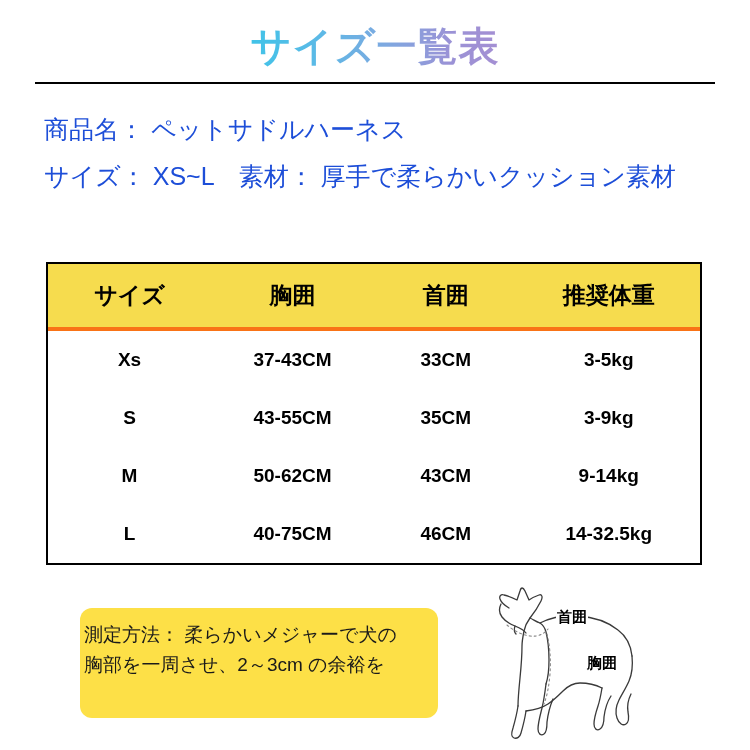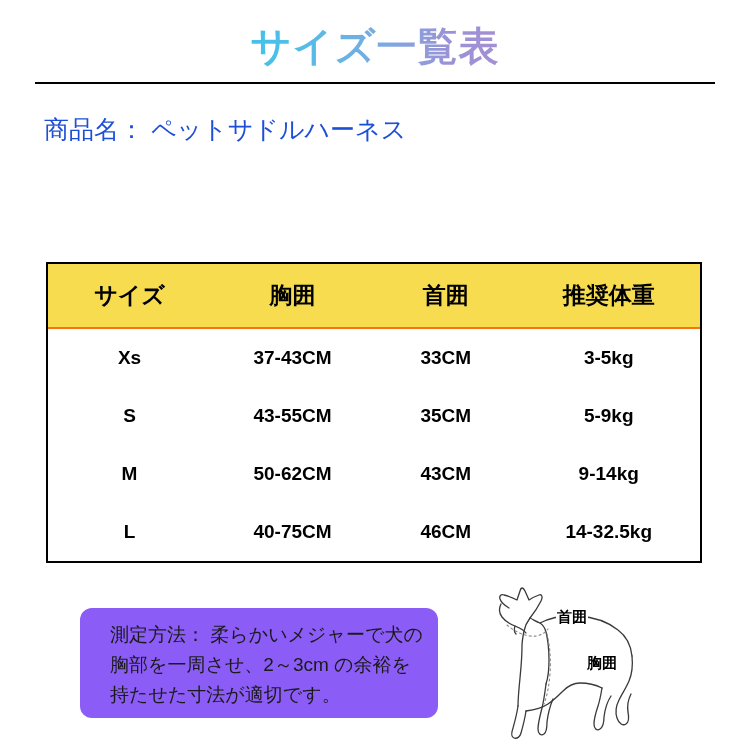--- a/index.html
+++ b/index.html
@@ -74,21 +74,21 @@
   table.tbl {
     width: 100%;
     border-collapse: collapse;
     table-layout: fixed;
   }
   table.tbl th {
     background: #F6DC4E;
     font-size: 23px;
     font-weight: 700;
     height: 63px;
-    border-bottom: 2px solid #f97316;
+    border-bottom: 4px solid #f97316;
     padding: 0;
     text-align: center;
     vertical-align: middle;
   }
   table.tbl td {
     font-size: 19px;
     font-weight: 600;
     height: 58px;
     padding: 0;
     text-align: center;
@@ -100,24 +100,24 @@
   .col-neck  { width: 22%; }
   .col-weight{ width: 28%; }
 
   
   .note-box {
     position: absolute;
     left: 80px;
     top: 608px;
     width: 358px;
     height: 110px;
-    background: #8b5cf6;
+    background: #fde047;
     border-radius: 12px;
     box-sizing: border-box;
-    padding: 12px 14px 0 30px;
+    padding: 12px 14px 0 4px;
   }
   .note-line {
     font-size: 19px;
     line-height: 30px;
     color: #1a1a1a;
     white-space: nowrap;
   }
 
   
   .dog-fig {
@@ -145,20 +145,21 @@
 <body>
 
 <div class="title-wrap">
   <span class="title">サイズ一覧表</span>
 </div>
 
 <div class="divider"></div>
 
 <div class="info">
   <div class="info-line">商品名： ペットサドルハーネス</div>
+  <div class="info-line">サイズ： XS~L　素材： 厚手で柔らかいクッション素材</div>
 </div>
 
 <div class="size-table">
   <table class="tbl">
     <thead>
       <tr>
         <th class="col-size">サイズ</th>
         <th class="col-chest">胸囲</th>
         <th class="col-neck">首囲</th>
         <th class="col-weight">推奨体重</th>
@@ -168,42 +169,41 @@
       <tr>
         <td>Xs</td>
         <td>37-43CM</td>
         <td>33CM</td>
         <td>3-5kg</td>
       </tr>
       <tr>
         <td>S</td>
         <td>43-55CM</td>
         <td>35CM</td>
-        <td>5-9kg</td>
+        <td>3-9kg</td>
       </tr>
       <tr>
         <td>M</td>
         <td>50-62CM</td>
         <td>43CM</td>
         <td>9-14kg</td>
       </tr>
       <tr>
         <td>L</td>
         <td>40-75CM</td>
         <td>46CM</td>
         <td>14-32.5kg</td>
       </tr>
     </tbody>
   </table>
 </div>
 
 <div class="note-box">
   <div class="note-line">測定方法： 柔らかいメジャーで犬の</div>
   <div class="note-line">胸部を一周させ、2～3cm の余裕を</div>
-  <div class="note-line">持たせた寸法が適切です。</div>
 </div>
 
 <div class="dog-fig">
   <svg width="282" height="172" viewBox="0 0 282 172">
     <g fill="none" stroke="#3a3a3a" stroke-width="1.3" stroke-linejoin="round" stroke-linecap="round">
 
       <path d="M41,30
                C36,27 33,24 32,21
                C31,18 33,16 36,17
                C40,18 45,20 49,22

